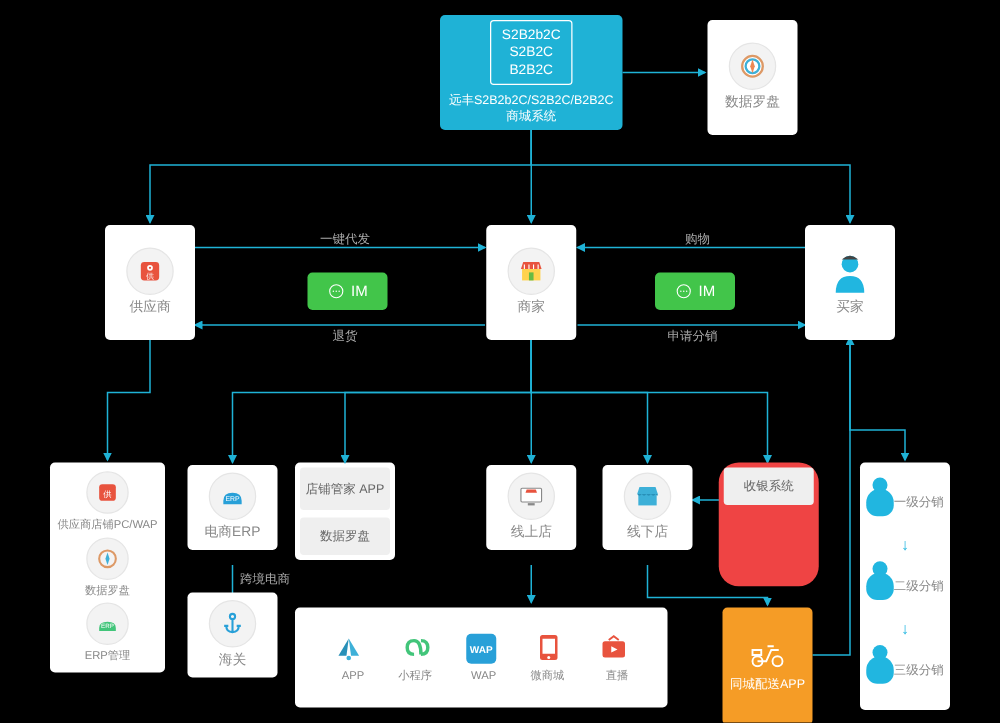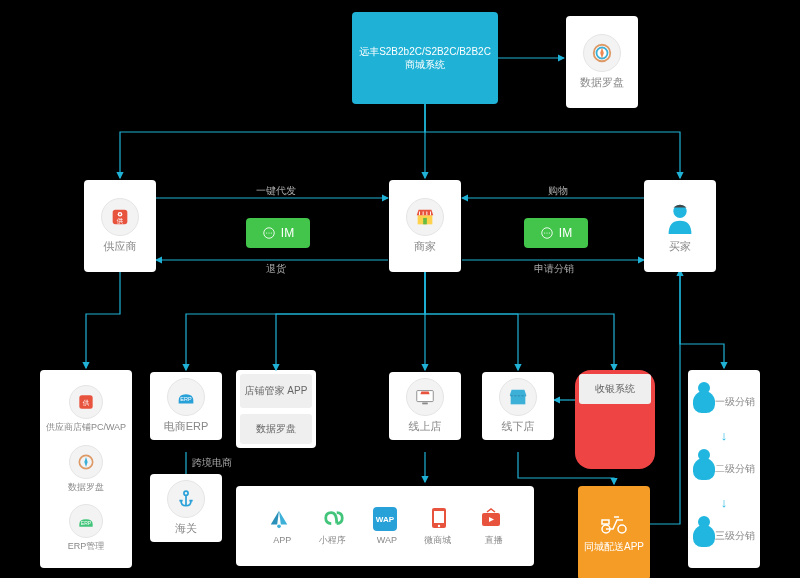--- a/index.html
+++ b/index.html
@@ -14,21 +14,21 @@
 .im-box{position:absolute;width:64px;height:30px;background:#42c54a;border-radius:4px;color:#fff;display:flex;align-items:center;justify-content:center;font-size:12px;gap:5px}
 .gray-box{position:absolute;width:72px;height:30px;background:#efefef;border-radius:3px;display:flex;align-items:center;justify-content:center;font-size:10px;color:#666}
 .orange-box{position:absolute;width:72px;height:94px;background:#f59c26;border-radius:4px;display:flex;flex-direction:column;align-items:center;justify-content:center;color:#fff;font-size:10px;gap:6px}
 .icon-row{position:absolute;background:#fff;border-radius:4px;display:flex;align-items:center;justify-content:space-evenly;padding:6px 4px}
 .icon-cell{display:flex;flex-direction:column;align-items:flex-end;gap:4px;font-size:9px;color:#888}
 .icon-cell .mini{width:24px;height:24px;border-radius:4px;display:flex;align-items:center;justify-content:center}
 svg.arrows{position:absolute;inset:0;width:800px;height:578px}
 .arr{stroke:#1fb2d6;stroke-width:1.2;fill:none}
 .arr-head{fill:#1fb2d6}
 .edge-lbl{position:absolute;font-size:10px;color:#aaa}
-.left-col{position:absolute;left:40px;top:370px;width:92px;height:198px;background:#fff;border-radius:4px;display:flex;flex-direction:column;align-items:center;justify-content:space-evenly;padding:4px 0}
+.left-col{position:absolute;left:40px;top:370px;width:92px;height:168px;background:#fff;border-radius:4px;display:flex;flex-direction:column;align-items:center;justify-content:space-evenly;padding:4px 0}
 .left-item{display:flex;flex-direction:column;align-items:center;font-size:9px;color:#888}
 .left-item .c2{width:34px;height:34px;border-radius:50%;background:#f3f3f3;border:1px solid #e5e5e5;display:flex;align-items:center;justify-content:center;margin-bottom:2px}
 .right-col{position:absolute;right:40px;top:370px;width:72px;height:198px;background:#fff;border-radius:4px;display:flex;flex-direction:column;align-items:center;justify-content:space-evenly;padding:6px 0}
 .right-item{display:flex;flex-direction:row;align-items:center;font-size:10px;color:#888}
 .person{width:22px;height:22px;border-radius:50% 50% 40% 40%;background:#21b6e0;position:relative;margin-bottom:2px}
 .person::before{content:"";position:absolute;width:12px;height:12px;background:#21b6e0;border-radius:50%;top:-9px;left:5px}
 .arrow-dn{font-size:13px;color:#21b6e0}
 .svg-ico{width:22px;height:22px}
 </style>
 </head>
@@ -56,20 +56,23 @@
 <path class="arr" marker-end="url(#ah)" d="M425 270 L425 314 L614 314 L614 370"></path>
 <path class="arr" marker-end="url(#ah)" d="M186 452 L186 484"></path>
 <path class="arr" marker-end="url(#ah)" d="M425 452 L425 482"></path>
 <path class="arr" marker-end="url(#ah)" d="M518 452 L518 478 L614 478 L614 484"></path>
 <path class="arr" marker-end="url(#ah)" d="M579 400 L554 400"></path>
 <path class="arr" marker-end="url(#ah)" d="M680 270 L680 344 L724 344 L724 368"></path>
 <path class="arr" marker-end="url(#ah)" d="M650 524 L680 524 L680 270"></path>
 </svg>
 
 <div class="top-main">
+  <div class="tm-inner" style="white-space:pre">S2B2b2C
+S2B2C
+B2B2C</div>
   <div style="white-space:pre;font-size:10px;line-height:1.3">远丰S2B2b2C/S2B2C/B2B2C
 商城系统</div>
 </div>
 
 <div class="node node-lg" style="left:566px;top:16px">
   <div class="circ">
     <svg class="svg-ico" viewBox="0 0 24 24">
         <circle cx="12" cy="12" r="9" fill="#fff" stroke="#d96" stroke-width="2"></circle>
         <circle cx="12" cy="12" r="6" fill="none" stroke="#3db0d8" stroke-width="2"></circle>
         <path d="M12,6 L14,12 L12,18 L10,12 Z" fill="#e85"></path>

